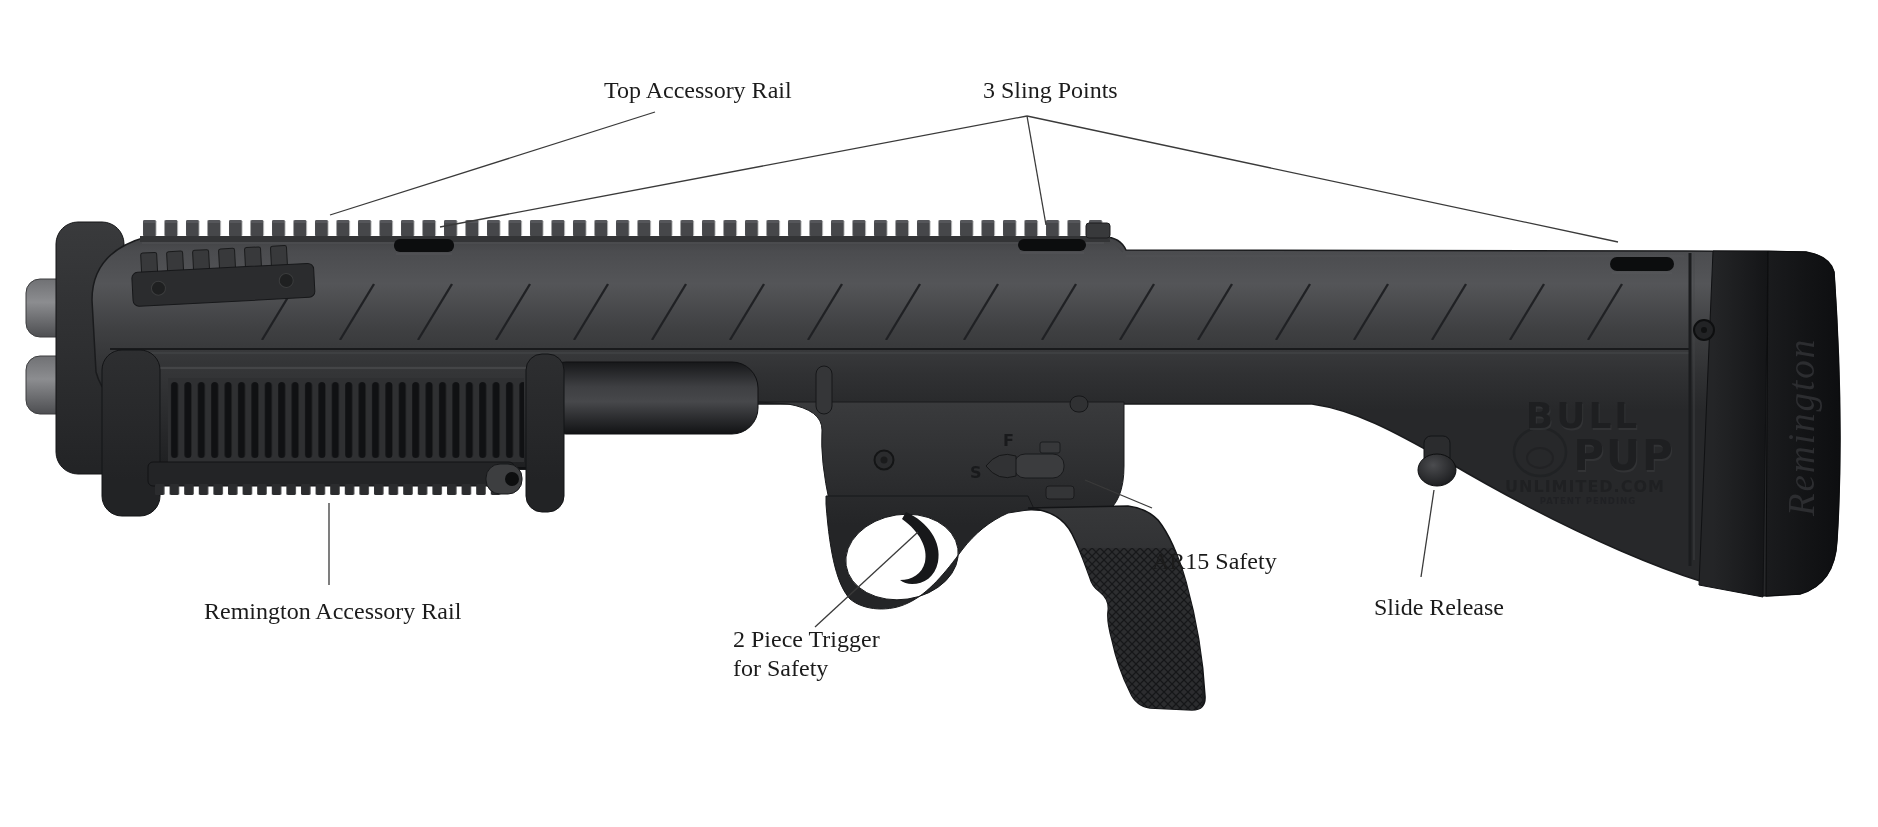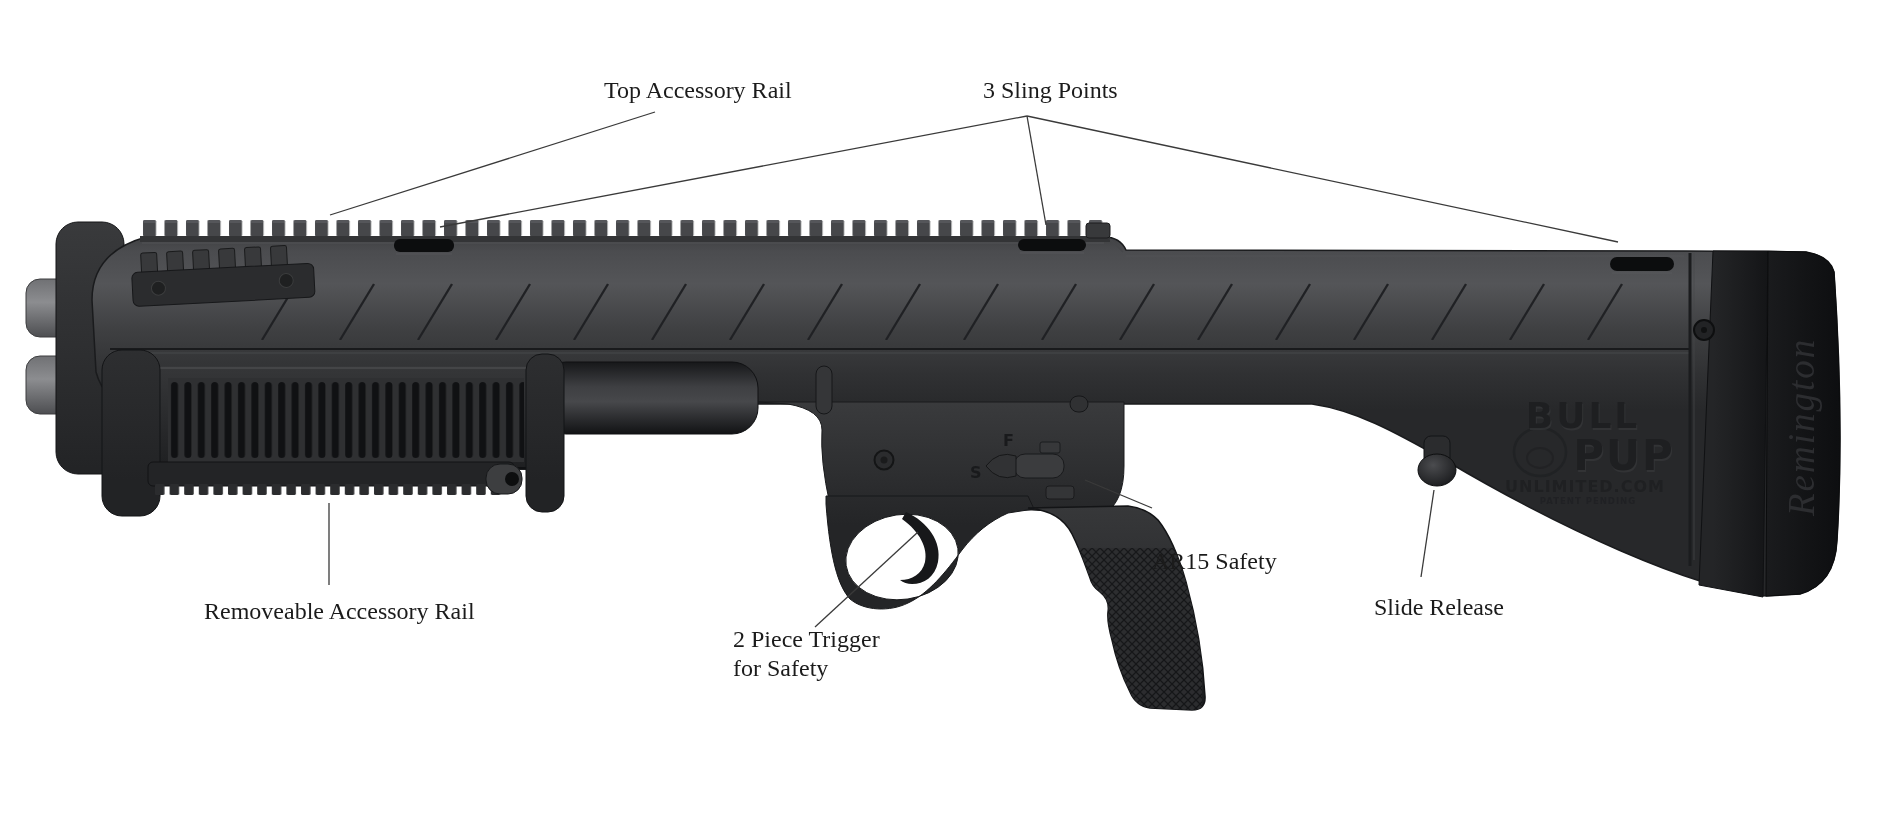--- a/index.html
+++ b/index.html
@@ -237,18 +237,18 @@
     <line x1="1027" y1="116" x2="1618" y2="242" stroke="#3a3a3a"></line>
     <line x1="329" y1="503" x2="329" y2="585" stroke="#3a3a3a"></line>
     <line x1="815" y1="627" x2="918" y2="532" stroke="#3a3a3a"></line>
     <line x1="1152" y1="508" x2="1085" y2="480" stroke="#3a3a3a"></line>
     <line x1="1421" y1="577" x2="1434" y2="490" stroke="#3a3a3a"></line>
   </g>
 </svg>
 
   <div class="lbl" id="lbl-top">Top Accessory Rail</div>
   <div class="lbl" id="lbl-sling">3 Sling Points</div>
-  <div class="lbl" id="lbl-remove">Removeable Accessory Rail</div>
+  <div class="lbl" id="lbl-remove">Remington Accessory Rail</div>
   <div class="lbl" id="lbl-trigger">2 Piece Trigger
 for Safety</div>
   <div class="lbl" id="lbl-ar15">AR15 Safety</div>
   <div class="lbl" id="lbl-slide">Slide Release</div>
 </div>
 
 </body></html>

